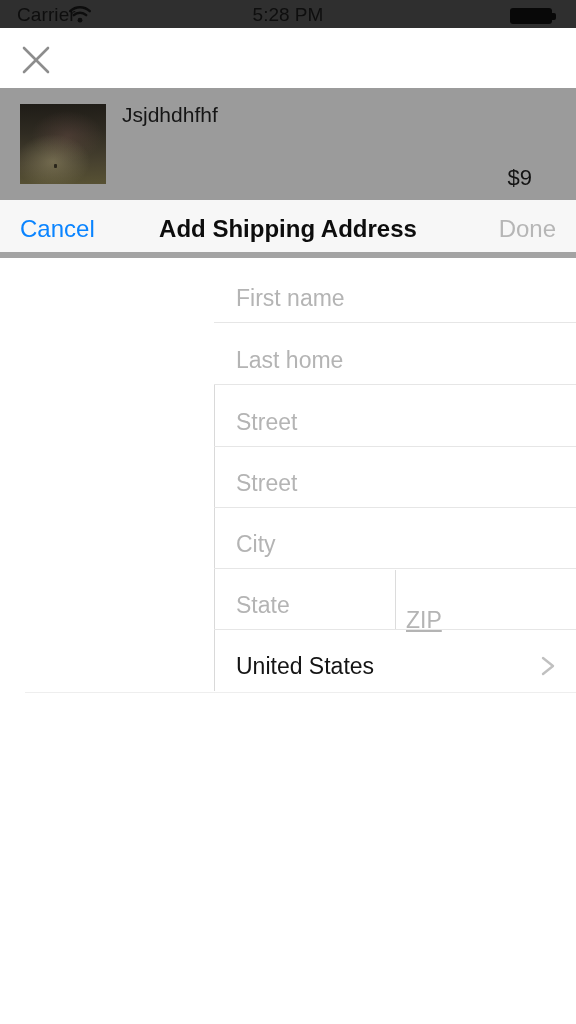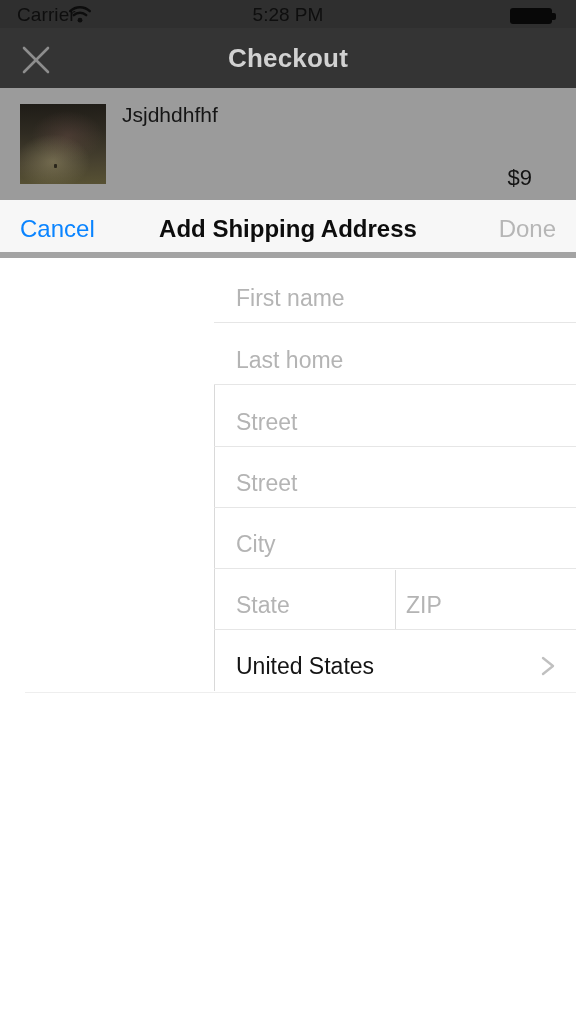--- a/index.html
+++ b/index.html
@@ -120,21 +120,21 @@
   .sep-2    { left:214px; top:125px; width:362px; }
 
   .f-street1{ left:236px; top:140px; width:340px; height:46px; }
   .sep-3    { left:214px; top:187px; width:362px; }
   .f-street2{ left:236px; top:201px; width:340px; height:46px; }
   .sep-4    { left:214px; top:248px; width:362px; }
   .f-city   { left:236px; top:262px; width:340px; height:46px; }
   .sep-5    { left:214px; top:309px; width:362px; }
 
   .f-state  { left:236px; top:323px; width:150px; height:46px; }
-  .f-zip    { left:406px; top:323px; width:160px; height:46px; }
+  .f-zip    { left:406px; top:338px; width:160px; height:46px;text-decoration:underline; }
   .sz-div   { position:absolute; left:395px; top:311px; width:1px; height:60px; background:#dcdcdc; }
   .sep-6    { left:214px; top:370px; width:362px; }
 
   .country {
     position:absolute; left:236px; top:384px; width:300px; height:46px;
     display:flex; align-items:center;
     font-size:23px; color:#141414; cursor:pointer;
   }
   .country-chevron {
     position:absolute; left:538px; top:395px; width:20px; height:24px; cursor:pointer;
@@ -172,23 +172,20 @@
         <circle cx="12" cy="14.2" r="2.4" fill="#0d0d0d"></circle>
       </svg>
     </div>
     <div class="sb-time">5:28 PM</div>
     <div class="sb-battery">
       <div class="body"></div>
       <div class="nub"></div>
     </div>
   </div>
 
-  <div class="navbar">
-    <div class="nav-title">Checkout</div>
-  </div>
   <div class="nav-close">
     <svg width="40" height="40" viewBox="0 0 40 40">
       <line x1="8" y1="8" x2="32" y2="32" stroke="#8d8d8d" stroke-width="2.6" stroke-linecap="round"></line>
       <line x1="32" y1="8" x2="8" y2="32" stroke="#8d8d8d" stroke-width="2.6" stroke-linecap="round"></line>
     </svg>
   </div>
 
   <div class="product-row">
     <div class="product-thumb">
       <div class="speck"></div>

